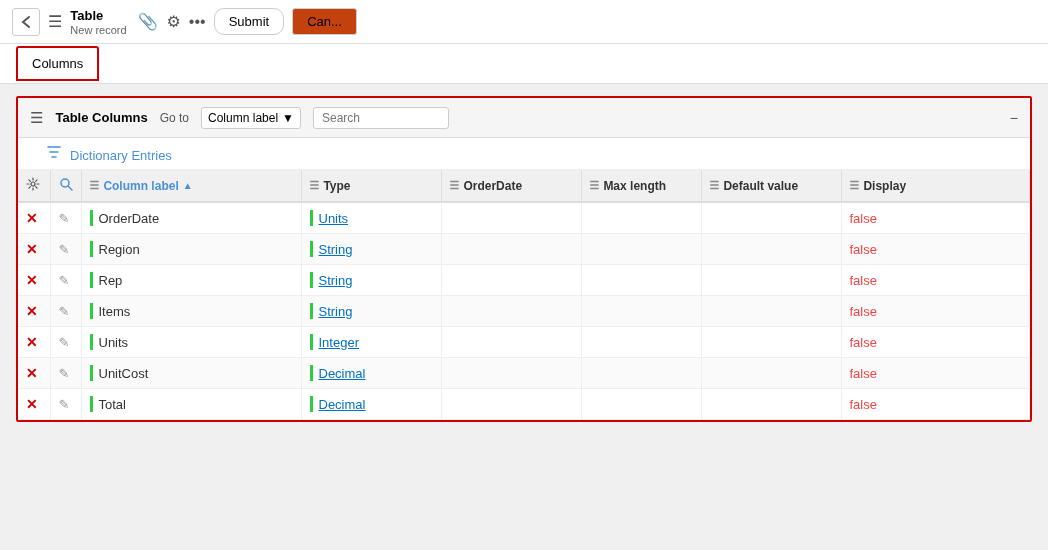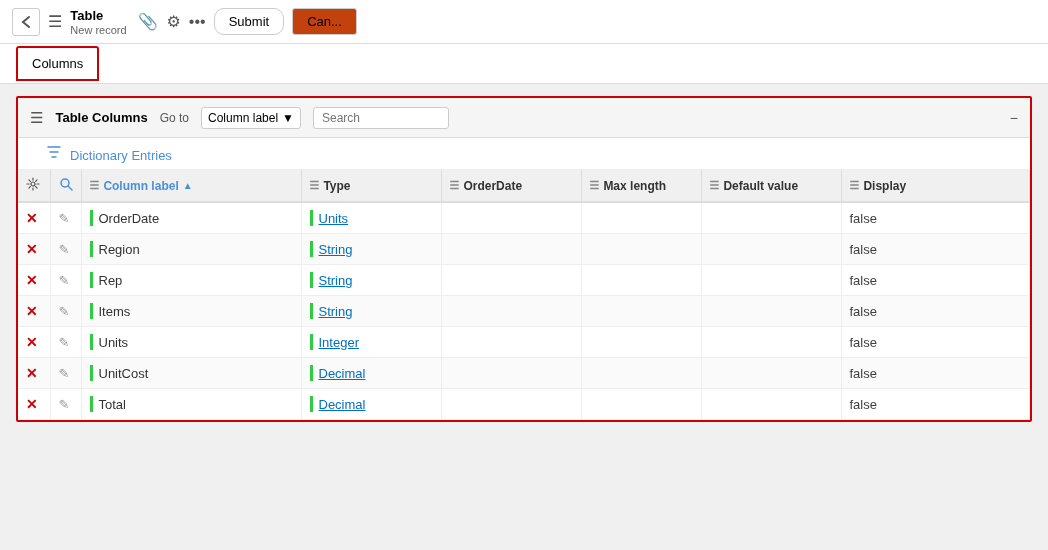--- a/index.html
+++ b/index.html
@@ -104,21 +104,21 @@
 
     .delete-btn { color: #c00; font-size: 14px; cursor: pointer; font-weight: bold; }
     .edit-btn { color: #999; font-size: 13px; cursor: pointer; }
 
     .col-label-cell { display: flex; align-items: flex-end; gap: 2px; }
     .green-bar { width: 3px; height: 16px; background: #2ecc40; display: inline-block; margin-right: 4px; }
 
     .type-link { color: #0070c0; text-decoration: underline; cursor: pointer; }
     .type-link-cell { display: flex; align-items: center; gap: 2px; }
 
-    .false-text { color: #404040; }
+    .false-text { color: #ef4444; }
 
     .topbar-right { display: flex; align-items: center; gap: 8px; }
   </style>
 </head>
 <body>
 
 <div class="topbar">
   <div class="topbar-left">
     <div class="back-btn">
       <svg width="10" height="14" viewBox="0 0 10 14" fill="none">

